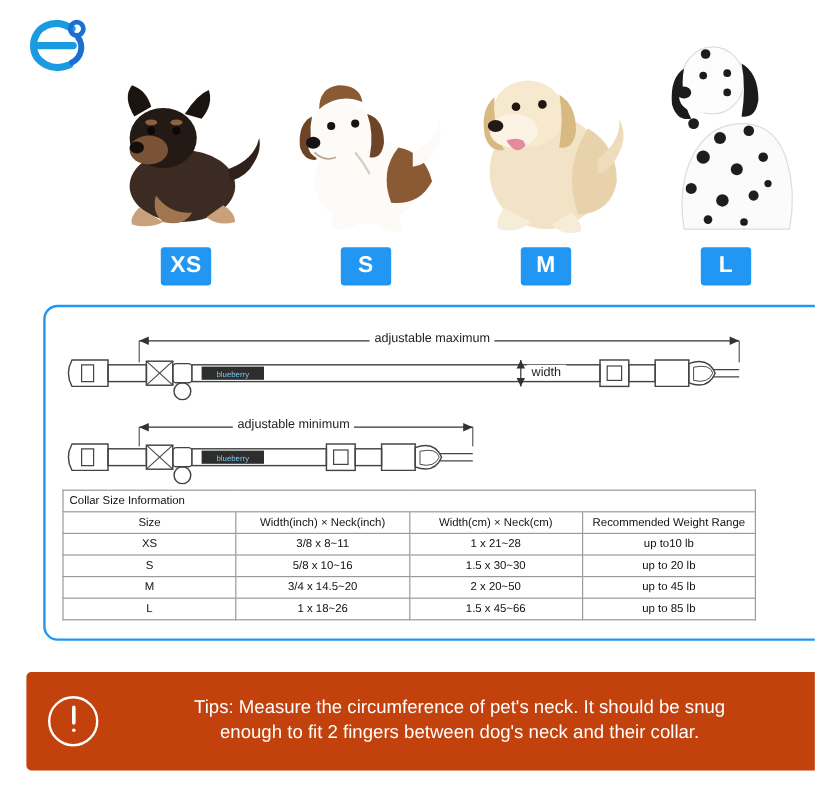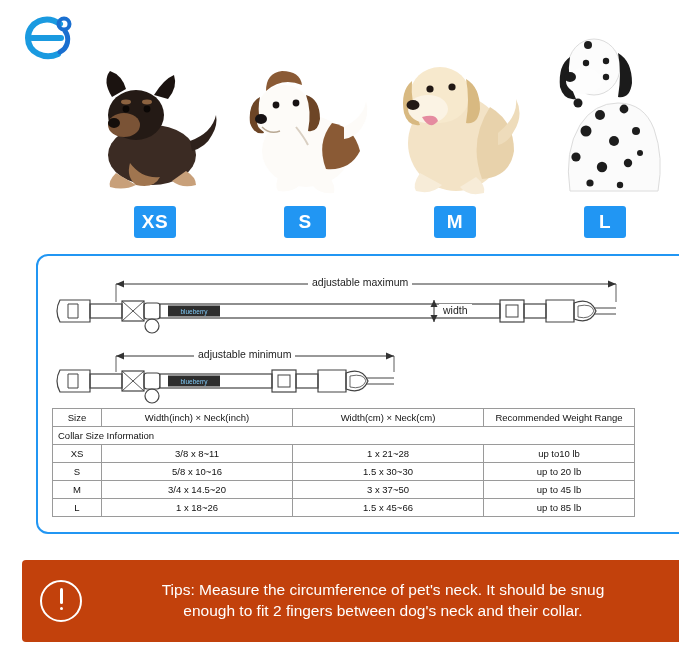--- a/index.html
+++ b/index.html
@@ -380,44 +380,44 @@
 
     <div class="dim-label" style="left:270px; top:20px;">adjustable maximum</div>
     <div class="dim-label" style="left:156px; top:92px;">adjustable minimum</div>
     <div class="dim-label" style="left:401px; top:48px;">width</div>
   </div>
 
   <div class="table-wrap">
     <table class="size-table">
       <tbody>
           <tr>
+        <td class="tbl-title" colspan="4">Collar Size Information</td>
+      </tr>
+      <tr>
         <th class="col-size">Size</th>
         <th class="col-in">Width(inch)  × Neck(inch)</th>
         <th class="col-cm">Width(cm)  × Neck(cm)</th>
         <th class="col-wt">Recommended Weight Range</th>
-      </tr>
-      <tr>
-        <td class="tbl-title" colspan="4">Collar Size Information</td>
       </tr>
       <tr>
         <td>XS</td>
         <td>3/8 x 8~11</td>
         <td>1 x 21~28</td>
         <td>up to10 lb</td>
       </tr>
       <tr>
         <td>S</td>
         <td>5/8 x 10~16</td>
         <td>1.5 x 30~30</td>
         <td>up to 20 lb</td>
       </tr>
       <tr>
         <td>M</td>
         <td>3/4 x 14.5~20</td>
-        <td>3 x 37~50</td>
+        <td>2 x 20~50</td>
         <td>up to 45 lb</td>
       </tr>
       <tr>
         <td>L</td>
         <td>1 x 18~26</td>
         <td>1.5 x 45~66</td>
         <td>up to 85 lb</td>
       </tr>
     </tbody>
       </table>

